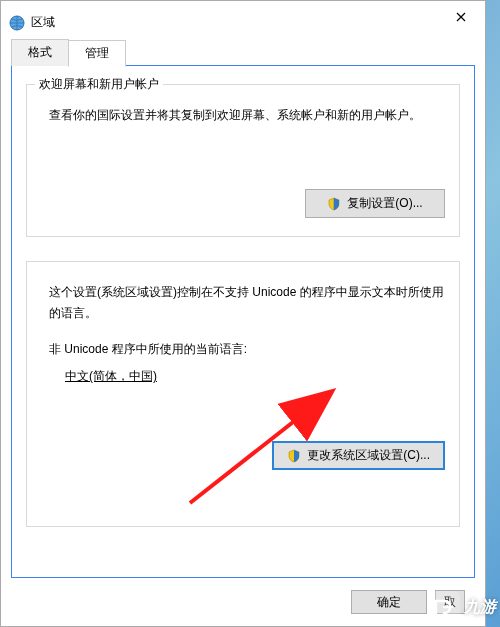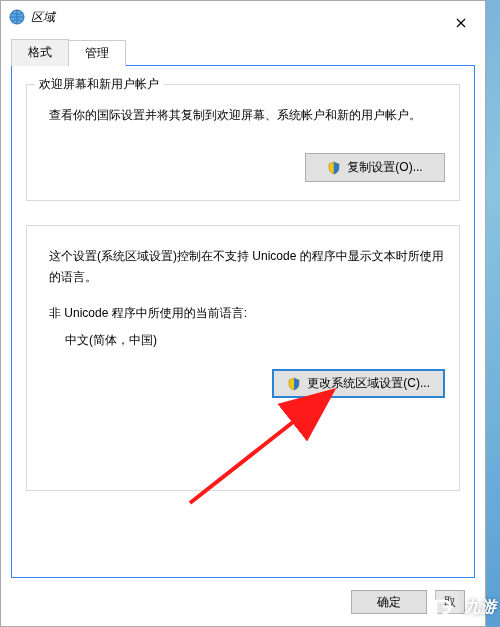--- a/index.html
+++ b/index.html
@@ -10,23 +10,22 @@
     background: linear-gradient(135deg, #4a8bc2 0%, #6fa8d4 30%, #8bc4e0 60%, #5a9fd4 100%);
     position: relative; overflow: hidden;
   }
   .dialog {
     position: absolute; left: 0; top: 0;
     width: 486px; height: 627px;
     background: #fff; border: 1px solid #aaa;
     display: flex; flex-direction: column;
   }
   .titlebar {
-    height: 30px; display: flex; align-items: flex-start;
+    height: 30px; display: flex; align-items: flex-end;
     padding: 8px 2px 0 8px;
-    font-style: italic;
   }
   .titlebar .globe-icon {
     width: 16px; height: 16px; margin-right: 6px; display: inline-flex;
     align-items: center; justify-content: center;
   }
   .title-text { flex: 1; font-size: 12px; color: #000; }
   .close-btn {
     width: 45px; height: 28px; display: flex; align-items: center; justify-content: center;
     font-size: 14px; cursor: pointer;
   }
@@ -55,28 +54,29 @@
     border: 1px solid #d9d9d9; padding: 16px 14px 18px 14px;
     margin-bottom: 24px; position: relative;
   }
   .group-legend {
     position: absolute; top: -9px; left: 8px;
     background: #fff; padding: 0 4px; font-size: 12px;
   }
   .group-desc { margin: 4px 0 28px 8px; line-height: 1.7; }
   .group-desc2 { margin: 4px 0 18px 8px; line-height: 1.7; }
   .current-lang-label { margin: 0 0 10px 8px; }
-  .current-lang-value { margin: 4px 0 20px 24px; }
+  .current-lang-value { margin: 4px 0 20px 24px; text-decoration: underline; }
   .btn-row { display: flex; justify-content: flex-end; }
   .win-btn {
     padding: 5px 14px; min-width: 140px;
     background: #e1e1e1; border: 1px solid #adadad;
     cursor: pointer; font-size: 12px; font-family: inherit;
     display: flex; align-items: center; gap: 6px;
     justify-content: center;
+    margin-top: 36px;
   }
   .win-btn.blue-border { border: 2px solid #2a84d8; padding: 4px 13px; }
   .shield-icon { width: 14px; height: 14px; display: inline-block; }
   .dialog-buttons {
     padding: 12px 10px; display: flex; justify-content: flex-end; gap: 8px;
   }
   .bottom-btn {
     width: 76px; height: 24px; background: #e1e1e1;
     border: 1px solid #adadad; font-size: 12px; font-family: inherit;
     cursor: pointer;

